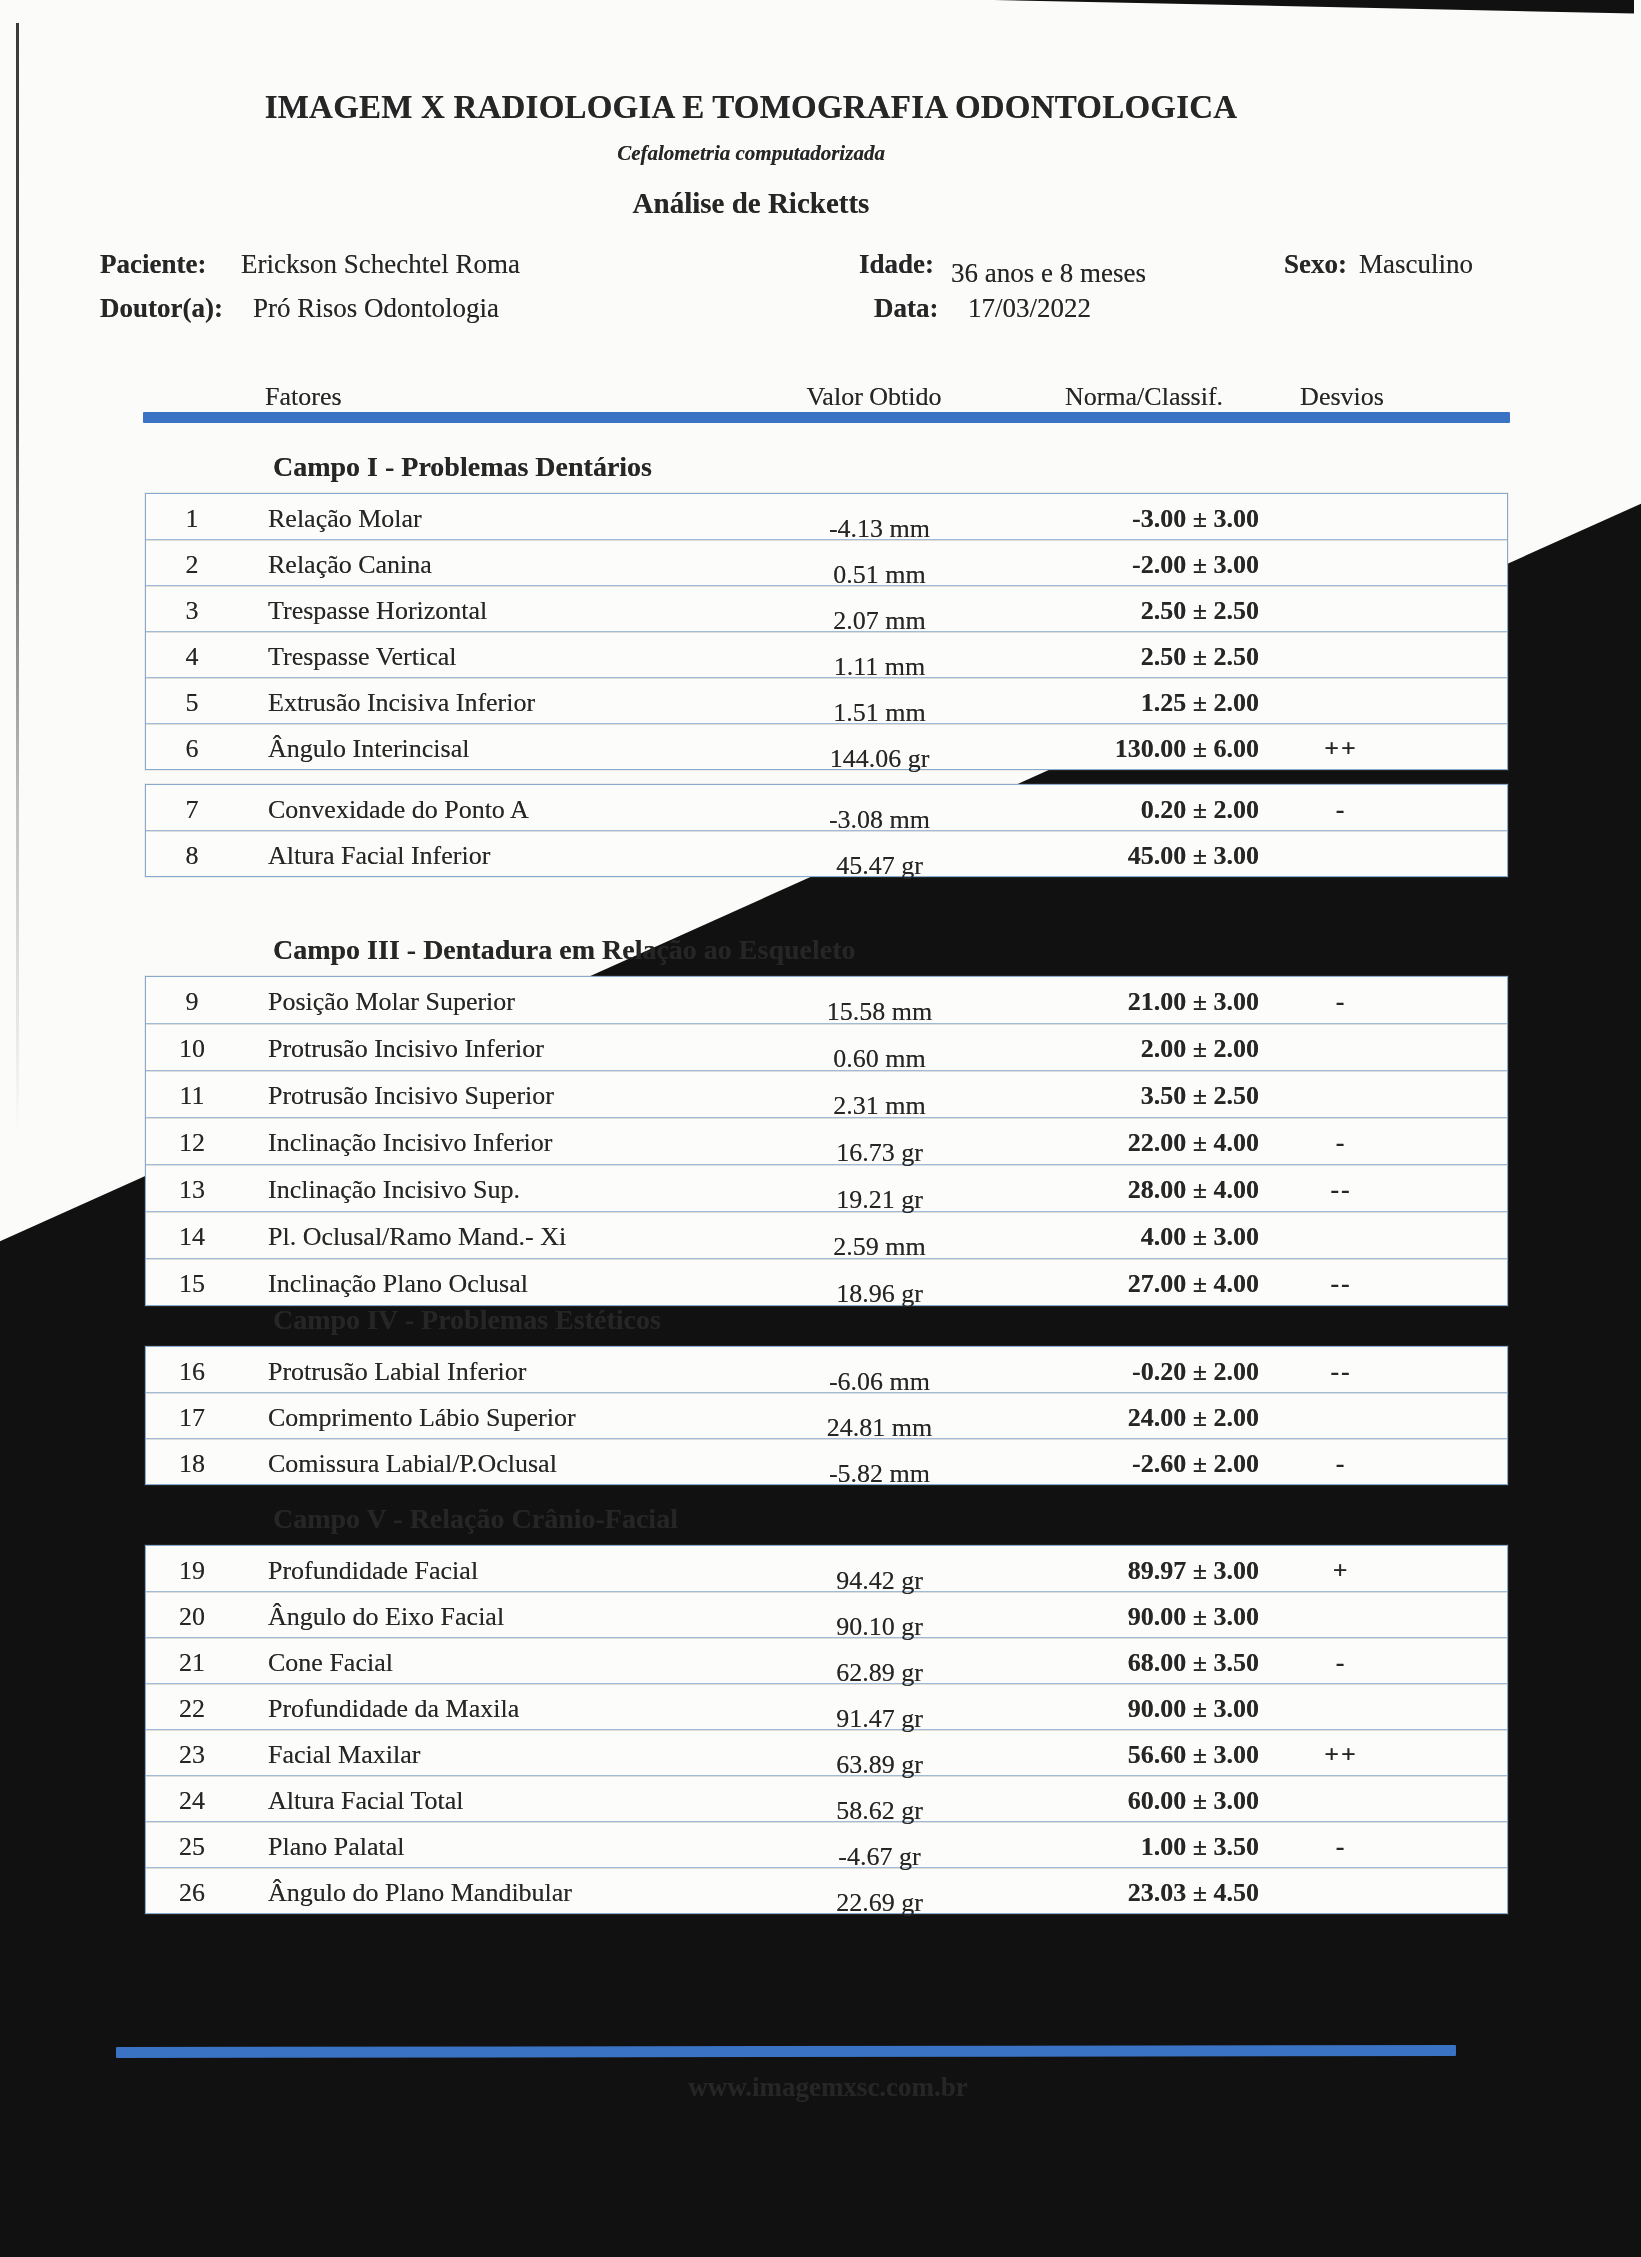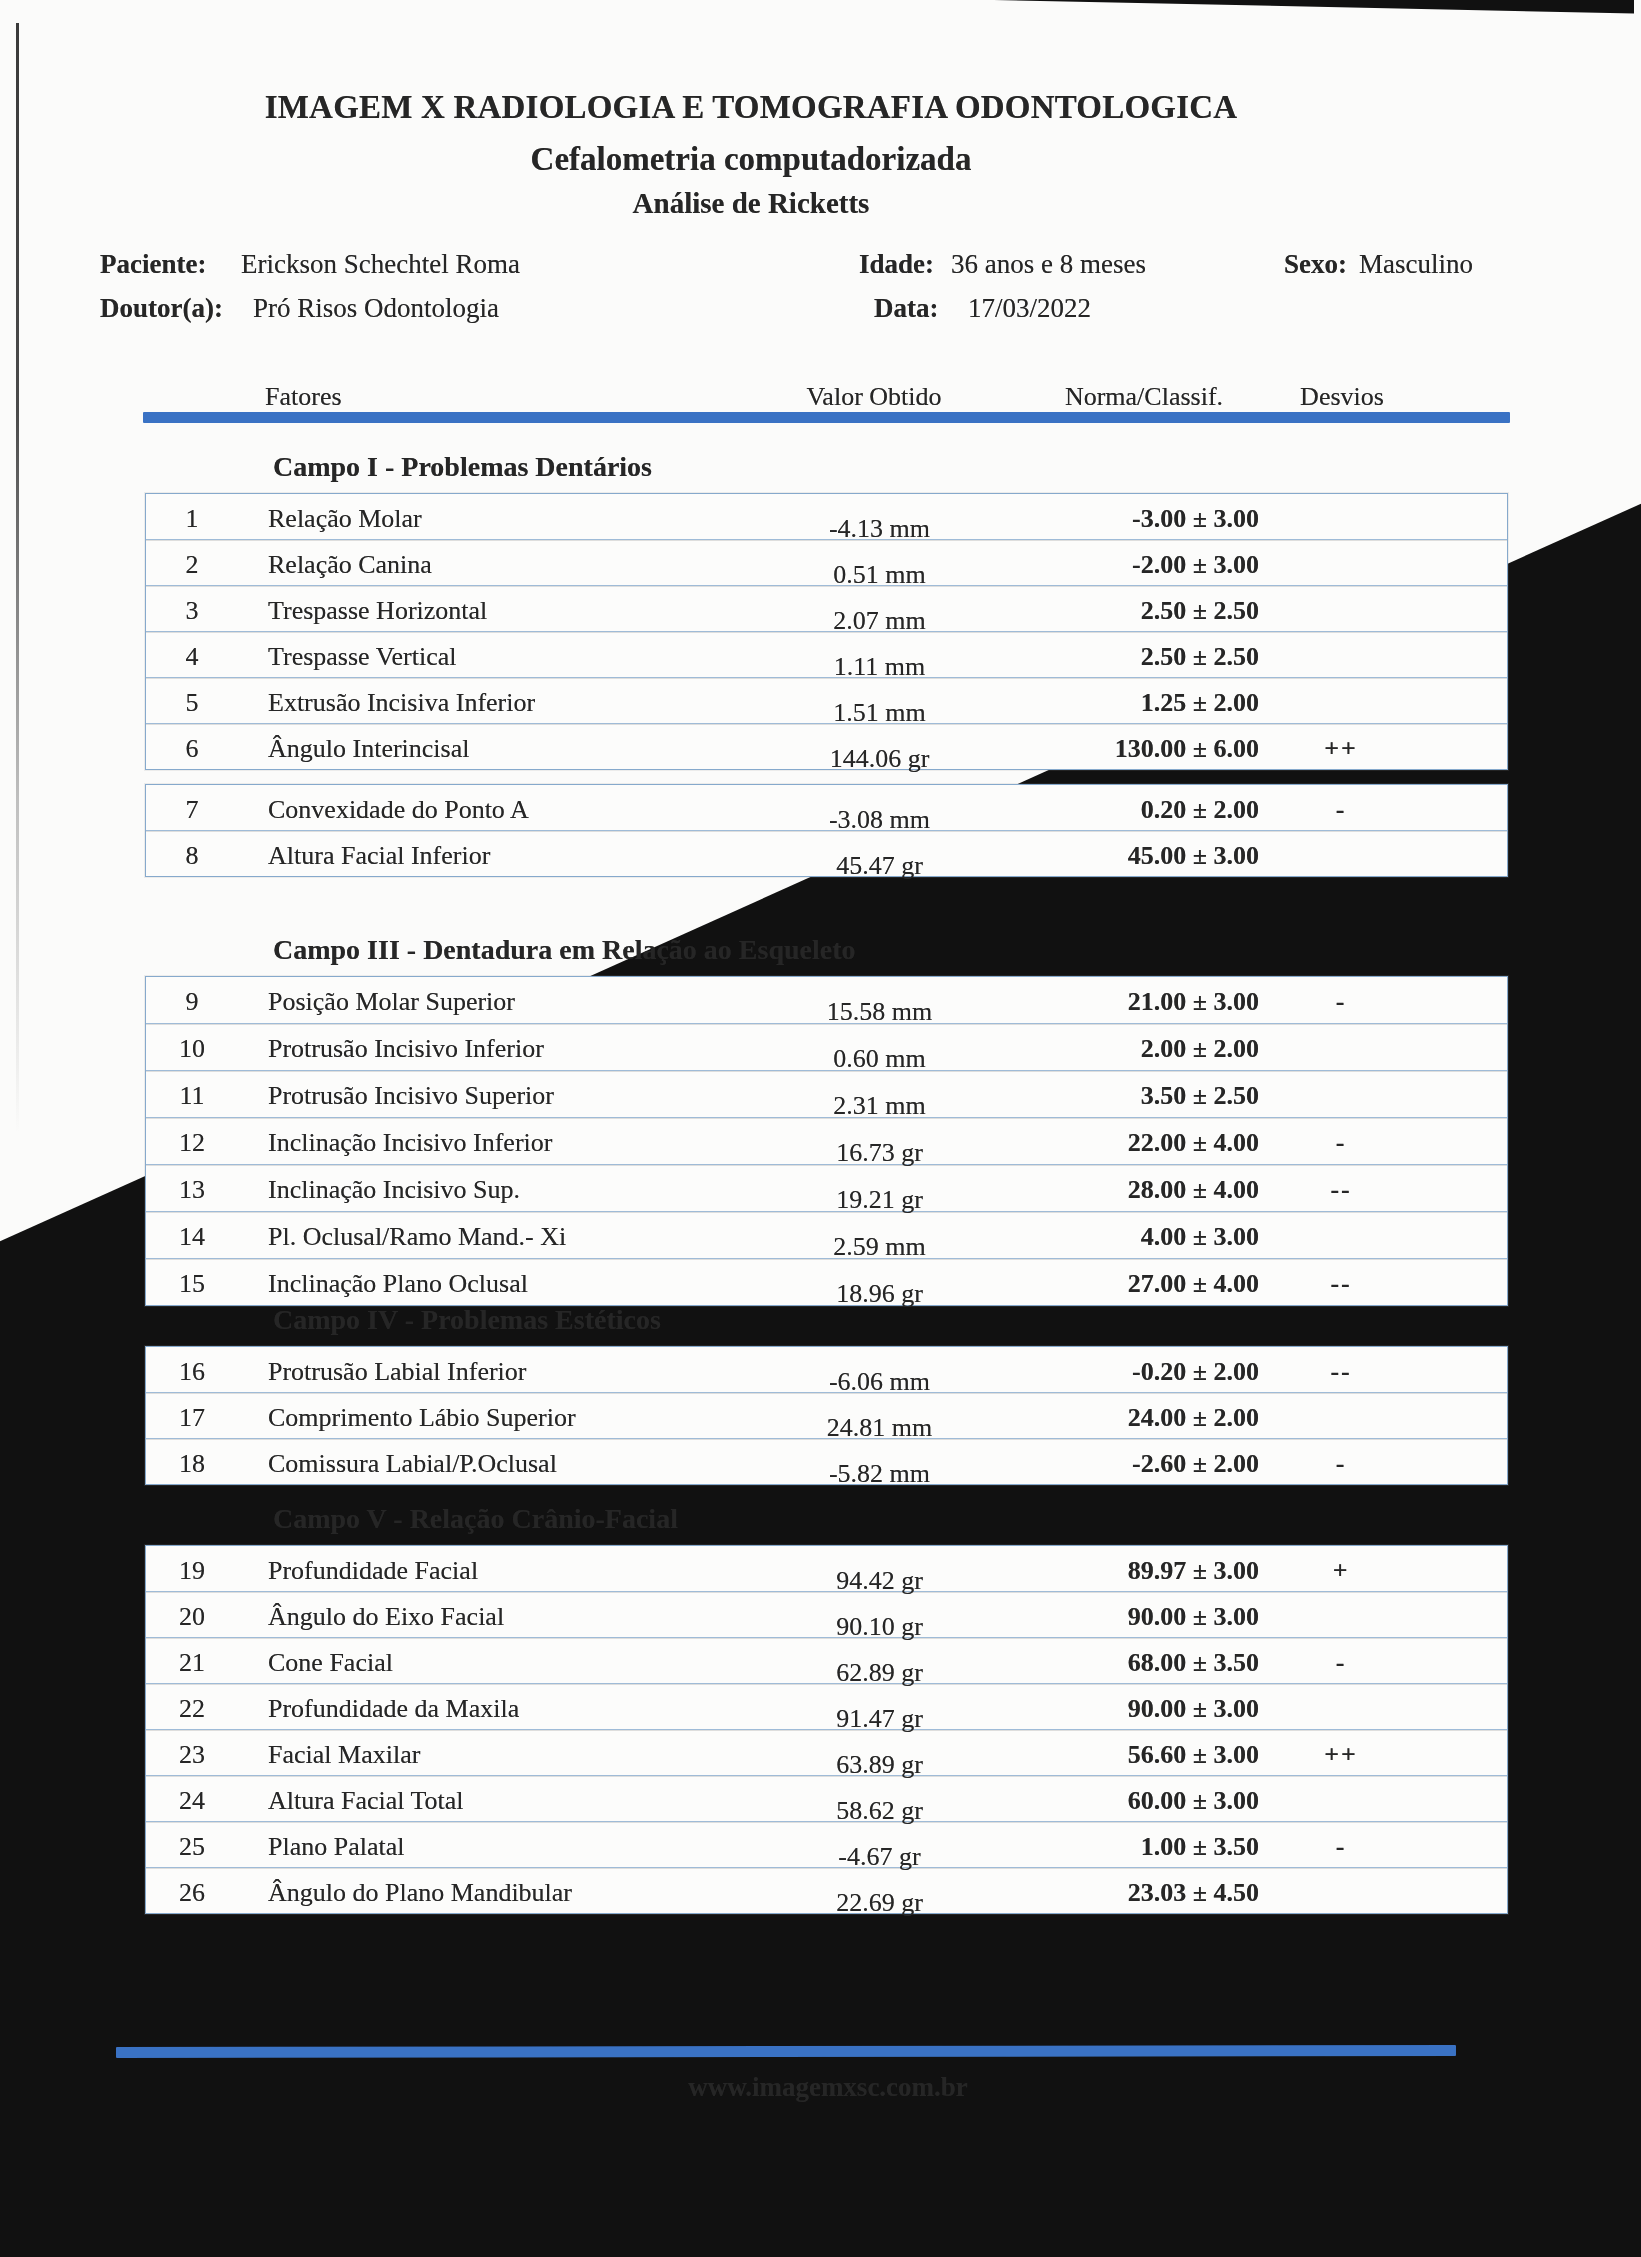--- a/index.html
+++ b/index.html
@@ -14,21 +14,21 @@
   #edge-top-wedge{top:0;left:994px;width:640px;height:13.5px;
     clip-path:polygon(0 0,100% 0,100% 100%);}
   #edge-bottom{left:0;right:0;bottom:0;height:23px;background:transparent;}
   #edge-bottom:before{content:"";position:absolute;inset:0;background:#111;
     clip-path:polygon(0 55%,100% 22%,100% 100%,0 100%);}
   #edge-left{top:0;left:0;width:2.9px;height:1110px;background:
     linear-gradient(to bottom,#3a3a3a 0%,#4a4a4a 35%,rgba(80,80,80,.35) 70%,rgba(80,80,80,0) 100%);}
   
   .centered{position:absolute;transform:translateX(-50%);white-space:nowrap;}
   #doc-title{top:91px;left:751px;font-size:33px;font-weight:bold;line-height:33px;letter-spacing:0.2px;}
-  #doc-sub{top:141px;left:751px;font-size:33px;font-weight:bold;}
+  #doc-sub{top:141px;left:751px;font-size:21px;font-weight:bold;font-style:italic;}
   #doc-analysis{top:187px;left:751px;font-size:29px;font-weight:bold;}
   .info{position:absolute;font-size:27px;line-height:31px;white-space:nowrap;}
   .info b{font-weight:bold;}
   
   .thead{position:absolute;top:382px;font-size:26px;white-space:nowrap;text-align:center;}
   #th-fatores{left:265px;}
   #th-valor{left:874px;transform:translateX(-50%);}
   #th-norma{left:1144px;transform:translateX(-50%);}
   #th-desvios{left:1342px;transform:translateX(-50%);}
   .blue-rule{position:absolute;height:10.6px;background:#3a72c4;border-radius:1px;}
@@ -67,21 +67,21 @@
   <div id="edge-bottom"></div>
   <div id="edge-left"></div>
 
   <div class="centered soft" id="doc-title">IMAGEM X RADIOLOGIA E TOMOGRAFIA ODONTOLOGICA</div>
   <div class="centered soft" id="doc-sub">Cefalometria computadorizada</div>
   <div class="centered soft" id="doc-analysis">Análise de Ricketts</div>
 
   <div class="info soft" style="top:249px;left:100px;"><b>Paciente:</b></div>
   <div class="info soft" style="top:249px;left:241px;">Erickson Schechtel Roma</div>
   <div class="info soft" style="top:249px;left:859px;"><b>Idade:</b></div>
-  <div class="info soft" style="top:249px;left:951px;">36 anos e 8 meses</div>
+  <div class="info soft" style="top:258px;left:951px;">36 anos e 8 meses</div>
   <div class="info soft" style="top:249px;left:1284px;"><b>Sexo:</b></div>
   <div class="info soft" style="top:249px;left:1359px;">Masculino</div>
 
   <div class="info soft" style="top:293px;left:100px;"><b>Doutor(a):</b></div>
   <div class="info soft" style="top:293px;left:253px;">Pró Risos Odontologia</div>
   <div class="info soft" style="top:293px;left:874px;"><b>Data:</b></div>
   <div class="info soft" style="top:293px;left:949px;margin-left:19px;">17/03/2022</div>
 
   <div class="thead soft" id="th-fatores">Fatores</div>
   <div class="thead soft" id="th-valor">Valor Obtido</div>

